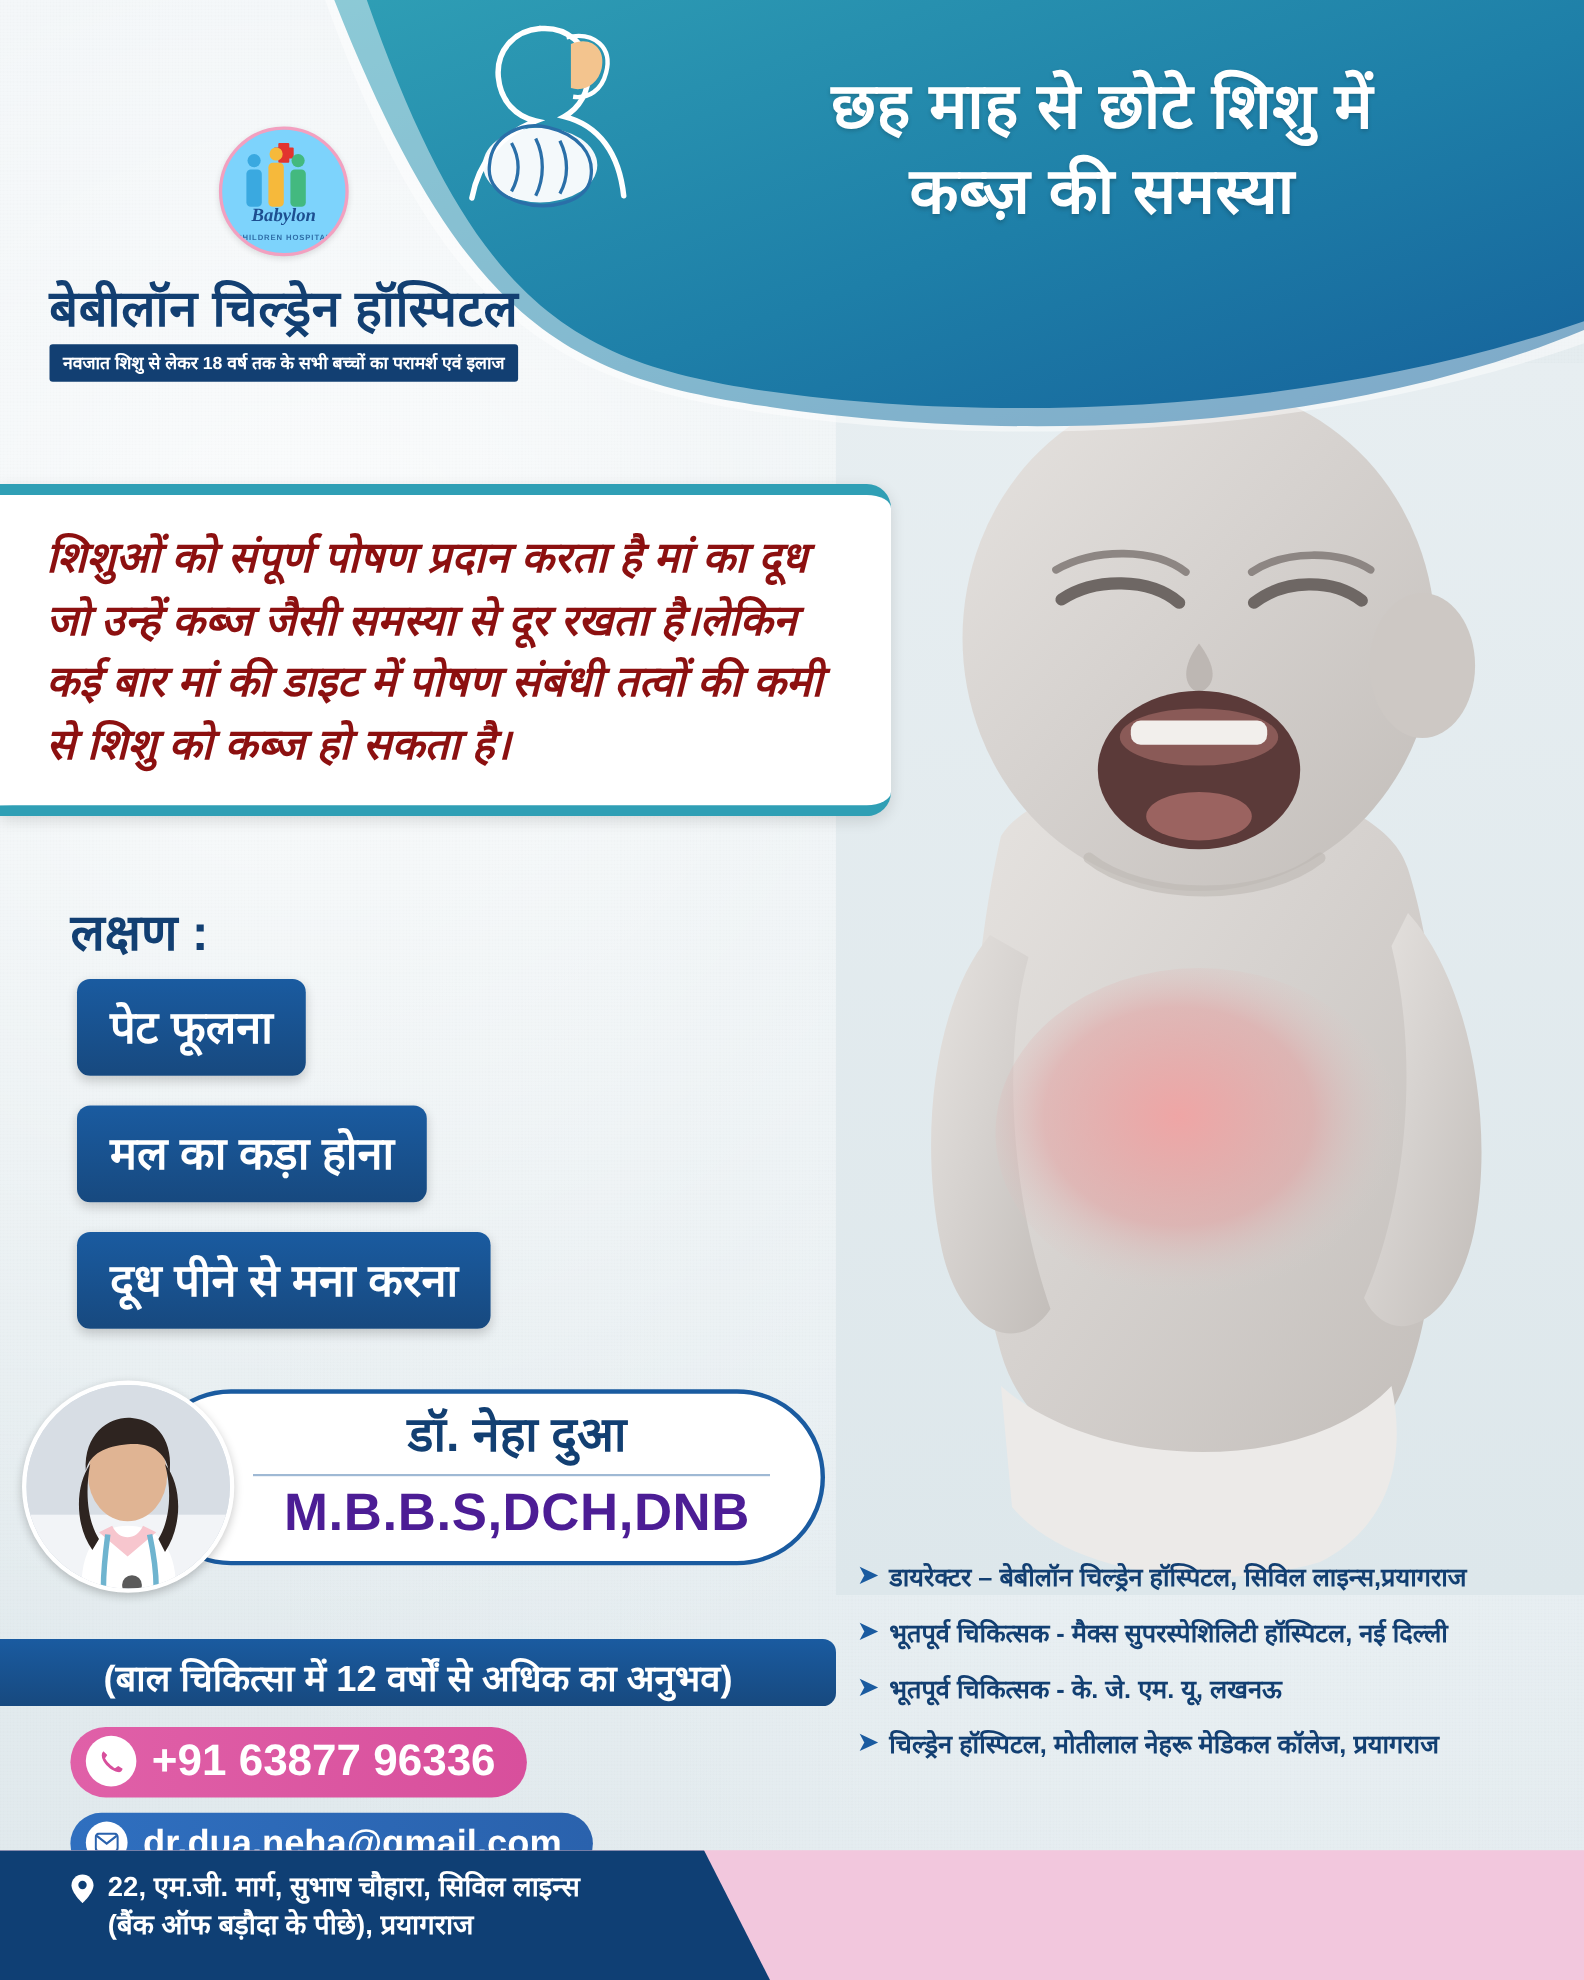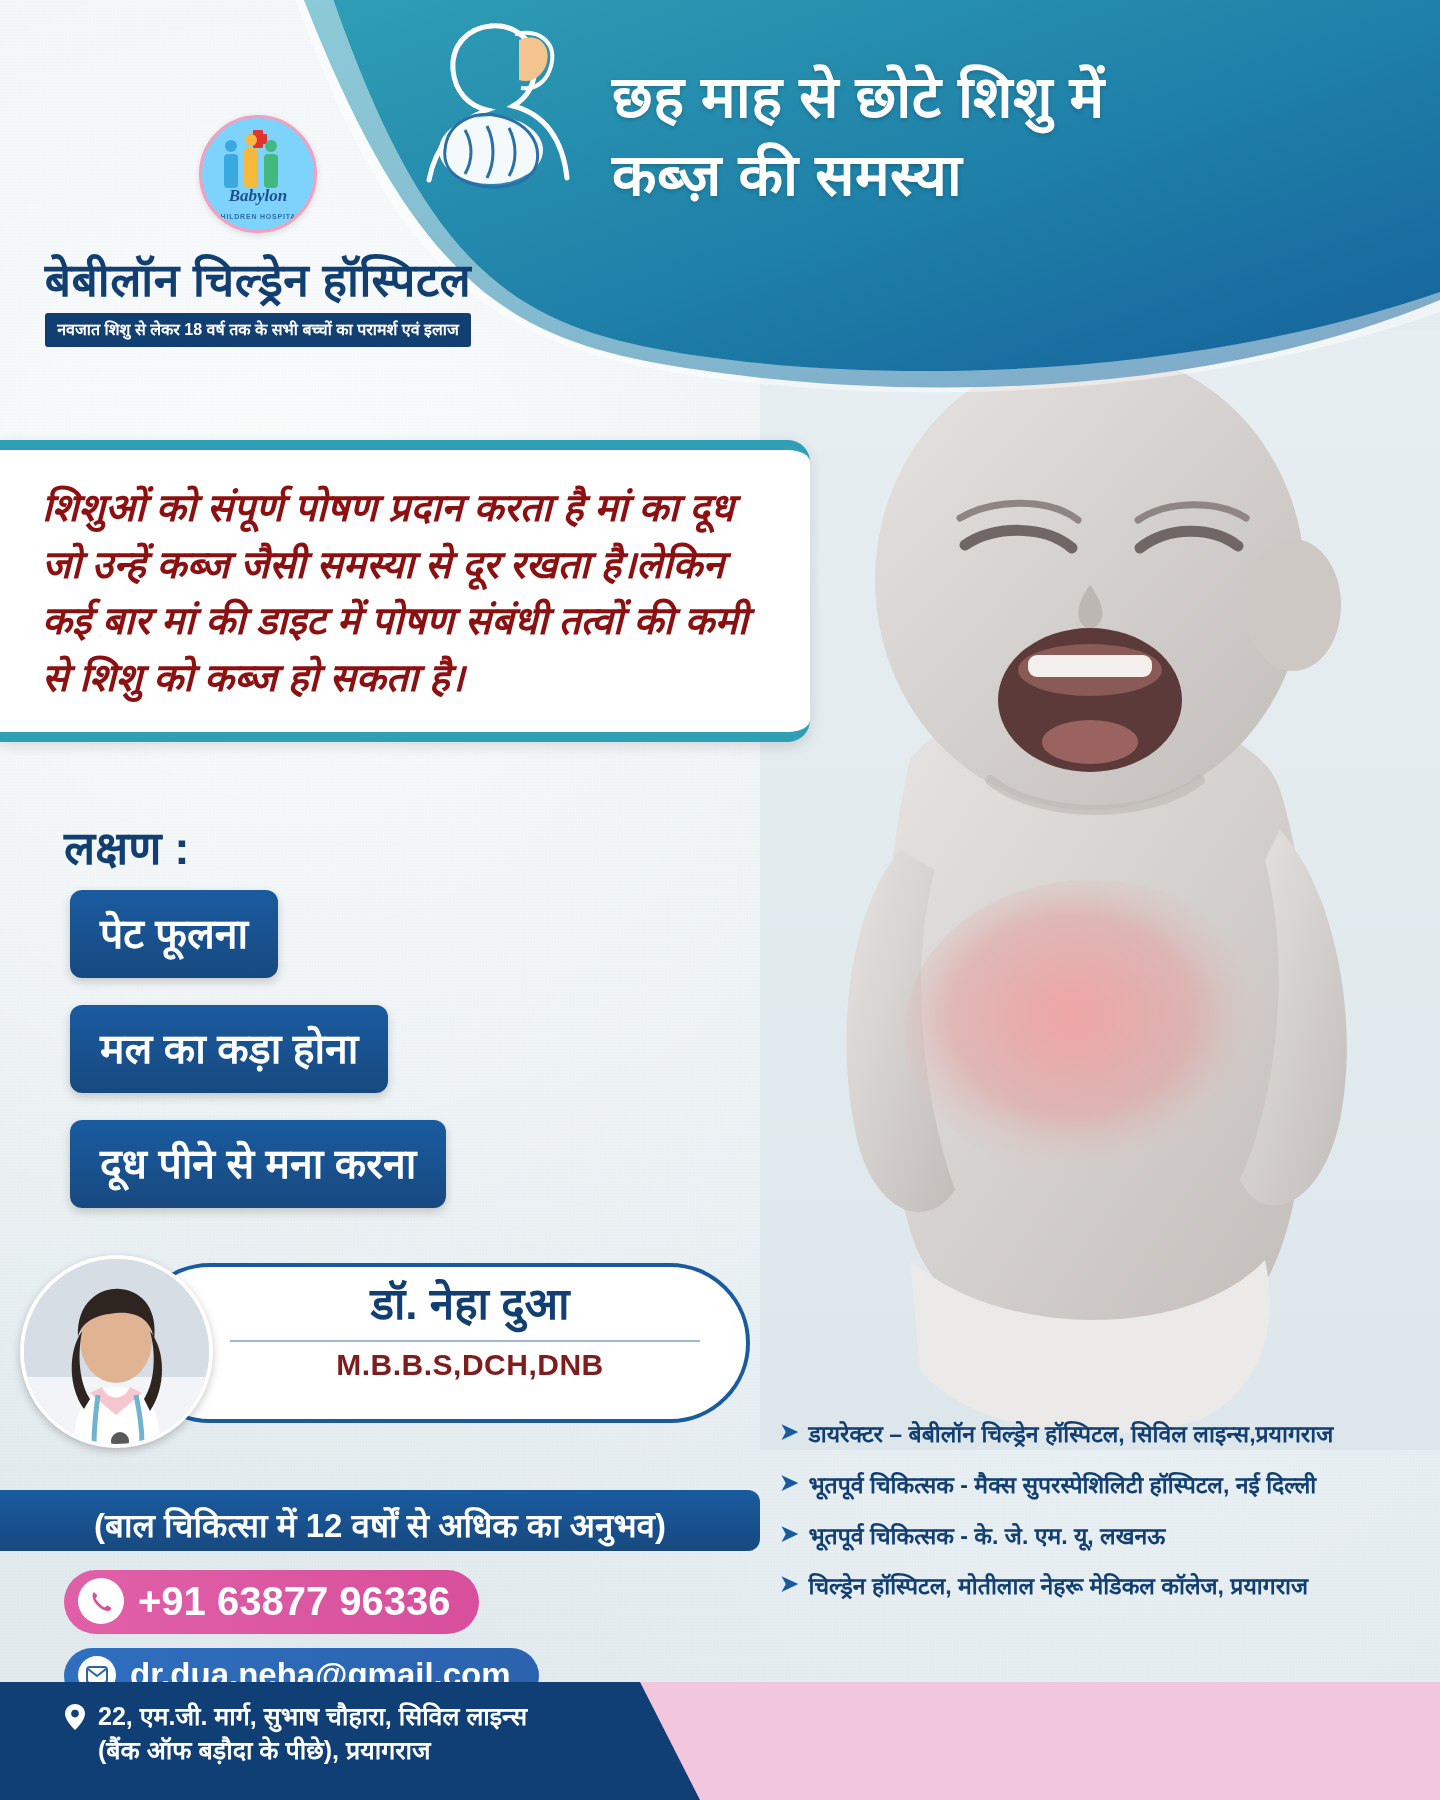--- a/index.html
+++ b/index.html
@@ -42,20 +42,21 @@
     width: 1440px;
     height: 400px;
   }
   .header-band svg { display:block; }
 
   .header-title {
     position: absolute;
     top: 58px;
     right: 48px;
     width: 780px;
+    text-align: center;
     color: #ffffff;
     font-size: 58px;
     line-height: 1.35;
     font-weight: bold;
     letter-spacing: .5px;
     text-shadow: 0 2px 4px rgba(0,0,0,.18);
   }
 
   
   .mother-icon {
@@ -212,23 +213,23 @@
     width: 470px;
     height: 2px;
     background: #9fb9d4;
   }
   .doctor-degree {
     position: absolute;
     top: 1348px;
     left: 200px;
     width: 540px;
     text-align: center;
-    font-size: 30px;
-    font-weight: bold;
-    color: #7f1d1d;
+    font-size: 48px;
+    font-weight: bold;
+    color: #4c1d95;
     letter-spacing: .5px;
   }
   .doctor-photo {
     position: absolute;
     left: 10px;
     top: 0;
     width: 185px;
     height: 185px;
     border-radius: 50%;
     border: 4px solid #ffffff;

